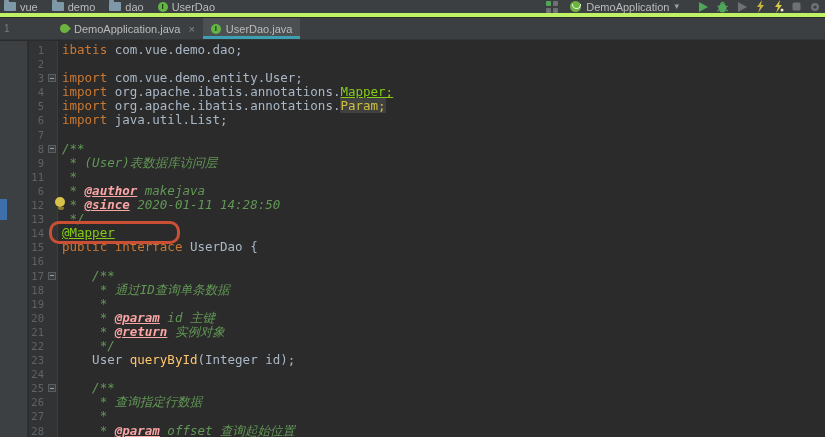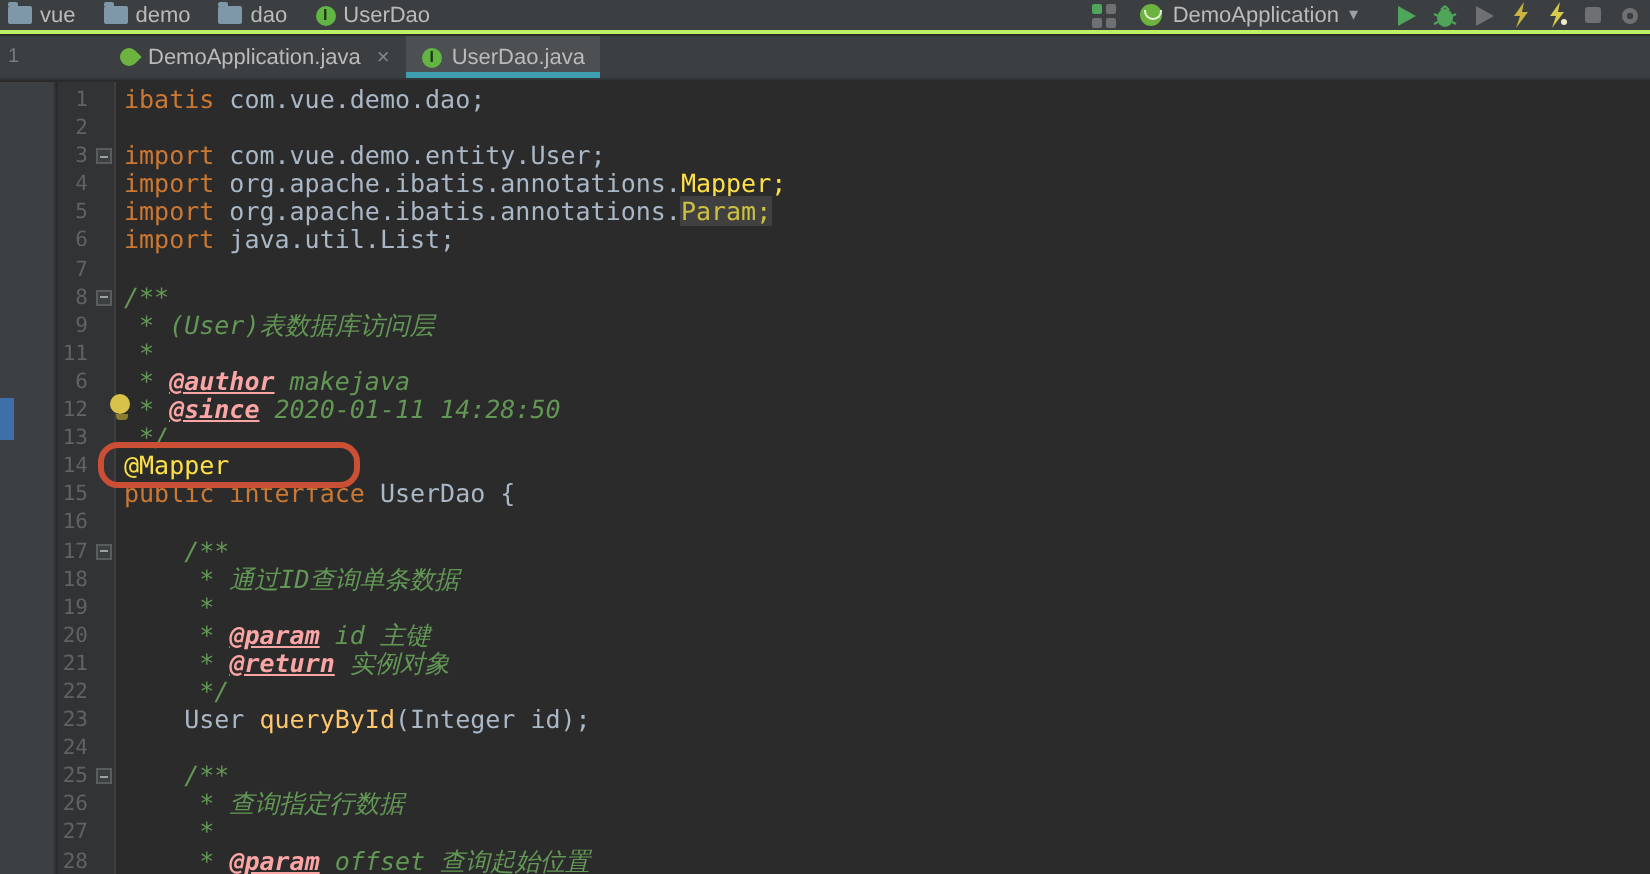--- a/index.html
+++ b/index.html
@@ -2,21 +2,21 @@
 <html><head>
 <meta charset="utf-8">
 <style>
   * { margin:0; padding:0; box-sizing:border-box; }
   html,body { width:825px; height:437px; overflow:hidden; background:#2B2B2B;
               font-family:"Liberation Sans", sans-serif; }
   .screen { position:relative; width:825px; height:437px; background:#2B2B2B; }
 
   
   .navbar { position:absolute; top:0; left:0; right:0; height:17px;
-            background:#3C3F41; border-bottom:2px solid #bef264;
+            background:#3C3F41; border-bottom:4px solid #bef264;
             display:flex; align-items:center; padding:0 4px; }
   .crumbs { display:flex; align-items:center; gap:14px; }
   .crumb { display:flex; align-items:center; gap:4px; color:#BBBBBB; font-size:11px; cursor:default; }
   .folder-ic { width:12px; height:9px; background:#7F98A8; border-radius:1px; position:relative; }
   .folder-ic::before { content:""; position:absolute; top:-2px; left:0; width:5px; height:2px;
                        background:#7F98A8; border-radius:1px 1px 0 0; }
   .iface-ic { width:10px; height:10px; border-radius:50%; background:#62B543; color:#1E3313;
               font-size:8px; font-weight:bold; text-align:center; line-height:10px; }
   .nav-right { margin-left:auto; display:flex; align-items:center; gap:8px; }
   .grid-ic { width:12px; height:12px; display:grid; grid-template-columns:5px 5px; grid-gap:2px; }
@@ -59,21 +59,21 @@
                border:1px solid #5A5D5E; background:#3C3F41; }
   .fold-icon::after { content:""; position:absolute; left:1px; right:1px; top:2.5px;
                       border-top:1px solid #9DA0A3; }
   .code { position:absolute; left:59px; top:0; right:0; bottom:0; padding:2px 0 0 3px;
           font-family:"DejaVu Sans Mono", monospace; font-size:12.5px; }
   .cl { height:14.1px; line-height:14.1px; white-space:pre; }
   .tk-kw   { color:#CC7832; }
   .tk-plain{ color:#A9B7C6; }
   .tk-cm   { color:#629755; font-style:italic; }
   .tk-tag  { color:#fca5a5; font-style:italic; font-weight:bold; text-decoration:underline; }
-  .tk-ann  { color:#fde047; }
+  .tk-ann  { color:#84cc16;text-decoration:underline; }
   .tk-annhl{ color:#CDC13F; background:#404040; }
   .tk-mth  { color:#FFC66D; }
 
   .mapper-box { position:absolute; border:3px solid #CB4F35; border-radius:10px; }
   .bulb { position:absolute; width:11px; height:13px; }
   .bulb .glass { width:10px; height:10px; border-radius:50%; background:#D8C24A; }
   .bulb .base  { width:6px; height:3px; background:#8A7B2E; margin:0 auto; border-radius:0 0 2px 2px; }
 </style>
 </head>
 <body>

